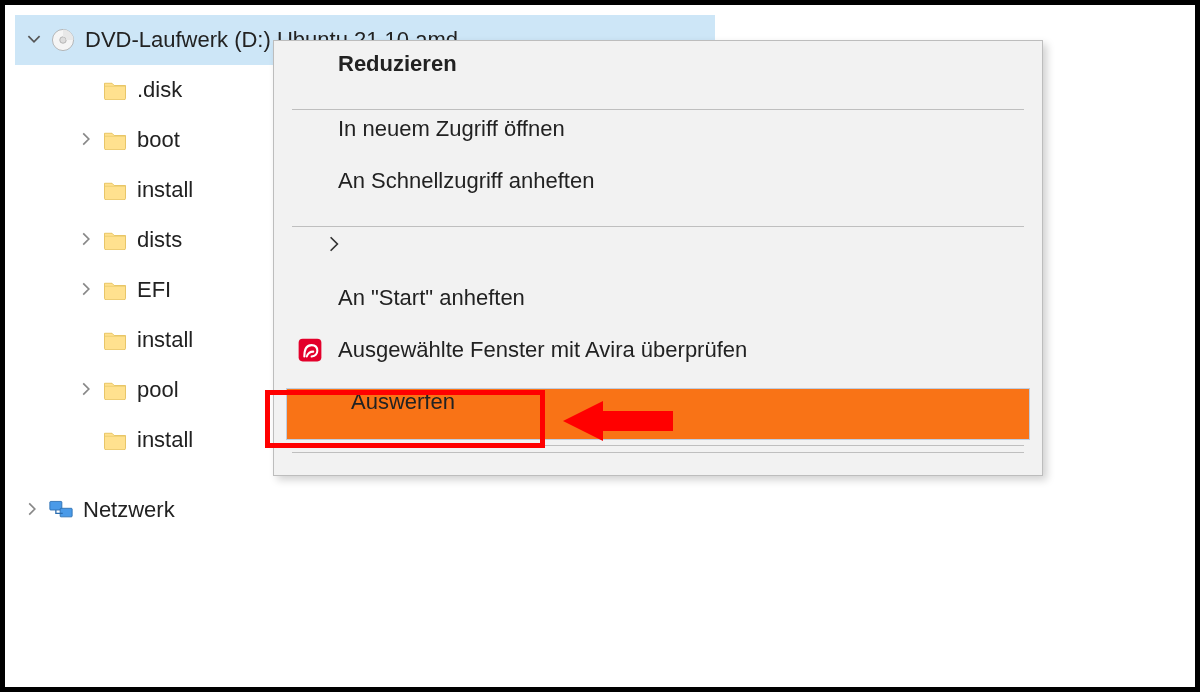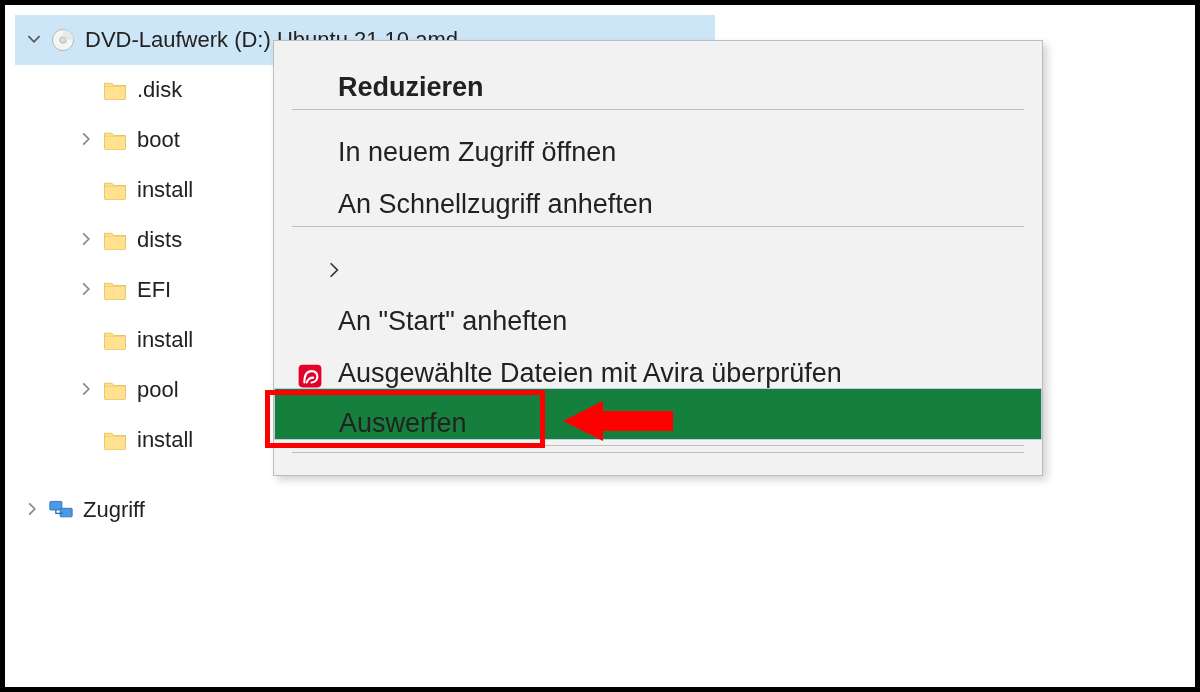--- a/index.html
+++ b/index.html
@@ -54,42 +54,42 @@
     left: 268px;
     width: 770px;
     background: #f2f2f2;
     border: 1px solid #bdbdbd;
     box-shadow: 4px 4px 8px rgba(0,0,0,0.18);
     padding: 10px 0 16px 0;
     z-index: 10;
   }
   .menu-item {
     display: flex;
-    align-items: flex-end;
+    align-items: flex-start;
     height: 52px;
     padding: 0 24px 0 18px;
-    font-size: 27px;
+    font-size: 22px;
     color: #222;
     cursor: default;
   }
   .menu-item .m-icon {
     width: 36px;
     display: inline-flex;
     justify-content: center;
     align-items: center;
   }
   .menu-item .m-label { flex: 1; padding-left: 10px; }
   .menu-item .m-arrow { width: 20px; color: #444; font-size: 22px; }
   .menu-item.bold .m-label { font-weight: 700; }
   .menu-sep {
     height: 1px;
     background: #bfbfbf;
     margin: 6px 18px;
   }
-  .menu-item.hover { background: #15803d; border: 1px solid #bfcde0; margin: -1px 0; }
+  .menu-item.hover { background: #f97316; border: 1px solid #bfcde0; margin: -1px 12px; }
   
   .red-box {
     position: absolute;
     border: 5px solid #f00;
     z-index: 20;
     pointer-events: none;
   }
   .red-arrow {
     position: absolute;
     z-index: 20;
@@ -231,21 +231,21 @@
             <path d="M3 1 L7 5 L3 9" stroke="#888" stroke-width="1.2" fill="none"></path>
           </svg>
       </span>
       <span class="icon">
         <svg class="net-svg" viewBox="0 0 32 28">
           <rect x="3" y="4" width="14" height="10" rx="1" fill="#4a9ae8" stroke="#2a6db0"></rect>
           <rect x="15" y="12" width="14" height="10" rx="1" fill="#4a9ae8" stroke="#2a6db0"></rect>
           <path d="M10 14 v4 h8" stroke="#2a6db0" fill="none" stroke-width="1.5"></path>
         </svg>
       </span>
-      <span class="label">Zugriff</span>
+      <span class="label">Netzwerk</span>
     </div>
   </div>
 
   <div class="context-menu">
 
     <div class="menu-item bold">
       <span class="m-icon"></span>
       <span class="m-label">Reduzieren</span>
     </div>
     <div class="menu-sep"></div>
@@ -272,21 +272,21 @@
       <span class="m-icon"></span>
       <span class="m-label">An "Start" anheften</span>
     </div>
     <div class="menu-item">
       <span class="m-icon">
         <svg class="avira-svg" viewBox="0 0 32 32">
           <rect x="2" y="2" width="28" height="28" rx="5" fill="#e3002b"></rect>
           <path d="M9 24 Q9 10 18 10 Q25 10 25 17 Q25 23 18 24 M12 24 Q14 18 20 18" stroke="#fff" stroke-width="2.5" fill="none" stroke-linecap="round"></path>
         </svg>
       </span>
-      <span class="m-label">Ausgewählte Dateien mit Avira überprüfen</span>
+      <span class="m-label">Ausgewählte Fenster mit Avira überprüfen</span>
     </div>
 
     <div class="menu-item hover" id="eject-item">
       <span class="m-icon"></span>
       <span class="m-label">Auswerfen</span>
     </div>
     <div class="menu-sep"></div>
 
     <div class="menu-sep"></div>
 

